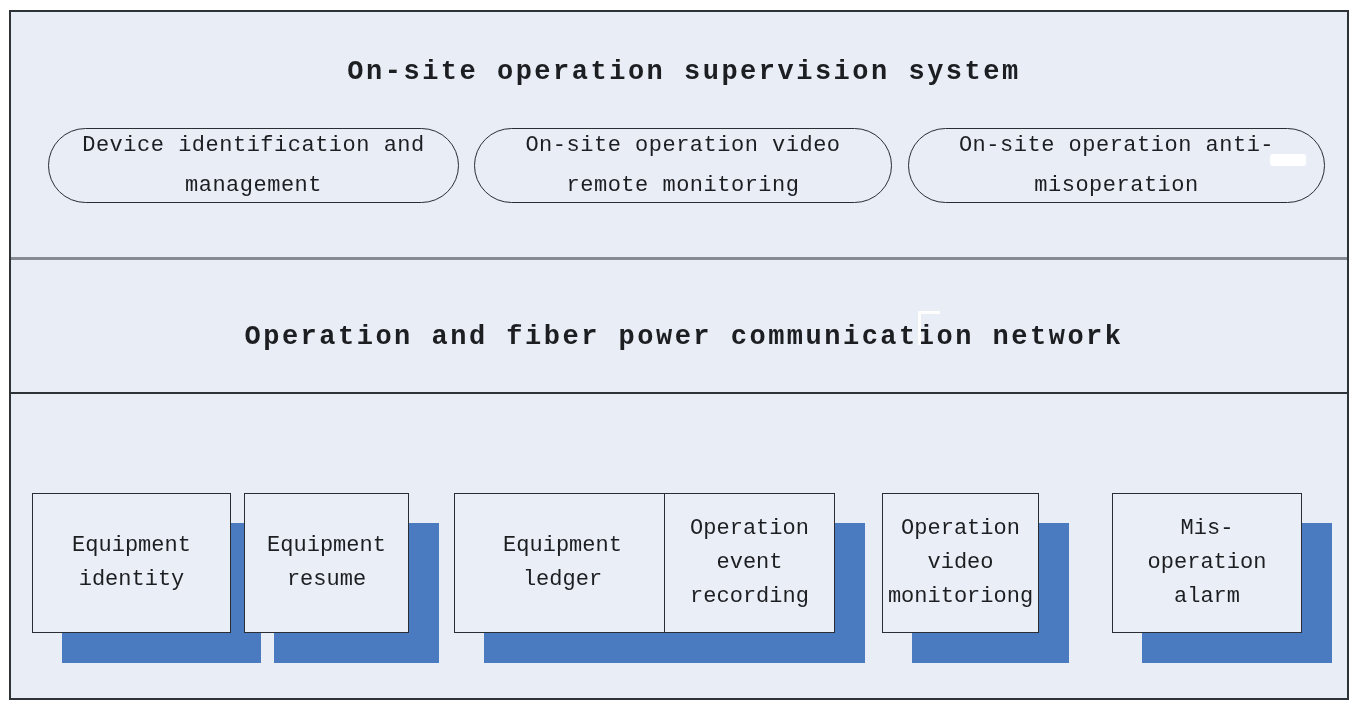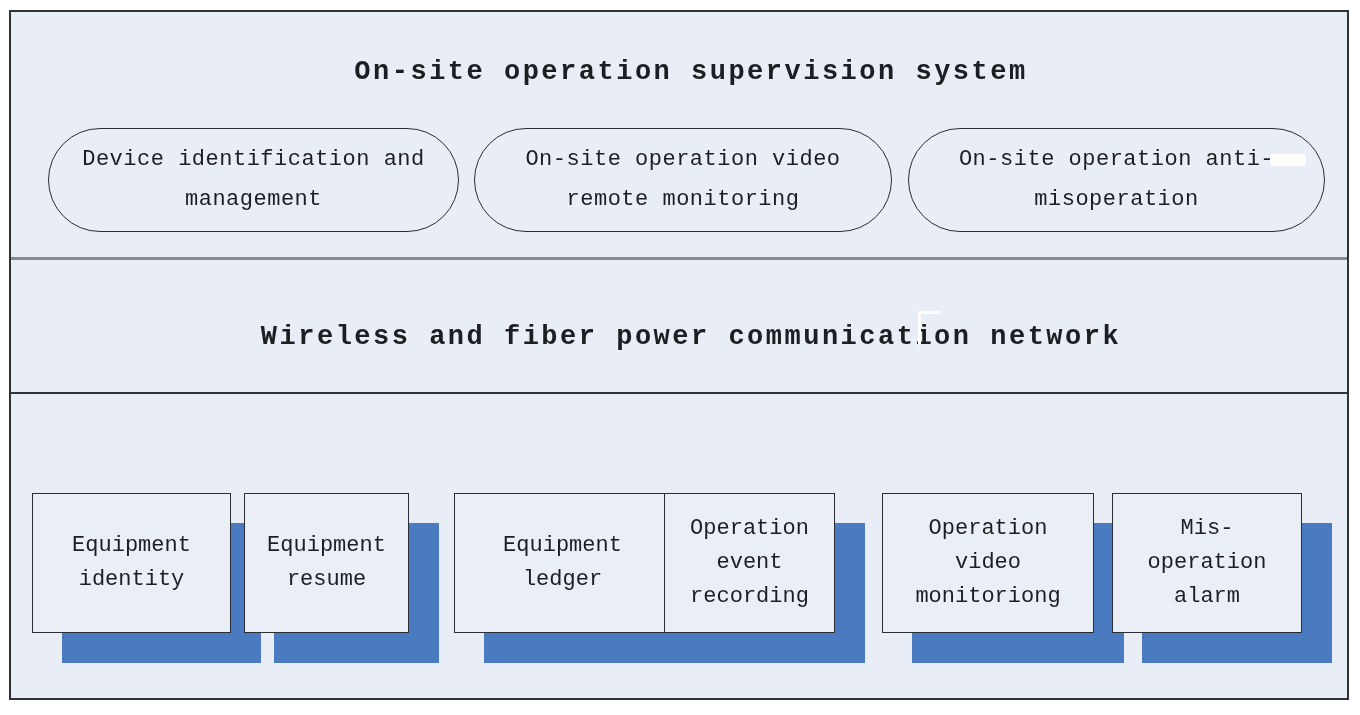--- a/index.html
+++ b/index.html
@@ -17,37 +17,37 @@
     top: 10px;
     width: 1340px;
     height: 690px;
     background: var(--background, #e8edf6);
     border: 2px solid var(--border-dark, #2e3338);
     box-sizing: border-box;
     overflow: hidden;
   }
   .layer-title {
     position: absolute;
-    left: 12px;
+    left: 5px;
     width: 100%;
     text-align: center;
     font-weight: bold;
     font-size: 27px;
     line-height: 40px;
     letter-spacing: 2.5px;
     white-space: nowrap;
   }
   #title-top    { top: 40px; }
   #title-middle { top: 305px; }
   #title-bottom { top: 401px; }
 
   .stadium {
     position: absolute;
     top: 116px;
-    height: 104px;
+    height: 75px;
     border: 1.5px solid #2a2e33;
     border-radius: 54px;
     box-sizing: border-box;
     display: flex;
     align-items: center;
     justify-content: center;
     text-align: center;
     font-size: 22px;
     line-height: 40px;
     letter-spacing: 0.5px;
@@ -92,21 +92,21 @@
     justify-content: center;
     text-align: center;
     font-size: 22px;
     line-height: 34px;
     padding: 0 6px;
   }
   #sbox-1 { left: 21px;   width: 199px; }
   #sbox-2 { left: 233px;  width: 165px; }
   #sbox-3 { left: 443px;  width: 171px; padding-left: 46px; }
   #sbox-4 { left: 653px;  width: 171px; border-radius: 11px; }
-  #sbox-5 { left: 871px;  width: 212px; }
+  #sbox-5 { left: 871px;  width: 157px; }
   #sbox-6 { left: 1101px; width: 190px; }
   #sbox-6 .sensor-face { padding: 0 20px; }
 
   
   #patch-1 {
     position: absolute;
     left: 1259px;
     top: 142px;
     width: 36px;
     height: 12px;
@@ -138,21 +138,21 @@
   <div class="stadium" id="node-2">
     <span>On-site operation video remote monitoring</span>
   </div>
 
   <div class="stadium" id="node-3">
     <span>On-site operation anti-misoperation</span>
   </div>
 
   <div class="divider" id="divider-top"></div>
 
-  <div class="layer-title" id="title-middle">Wireless and fiber power communication network</div>
+  <div class="layer-title" id="title-middle">Operation and fiber power communication network</div>
 
   <div class="divider" id="divider-bottom"></div>
 
 
   <div class="sensor" id="sbox-1">
     <div class="sensor-shadow"></div>
     <div class="sensor-face">
       <span>Equipment identity</span>
     </div>
   </div>

